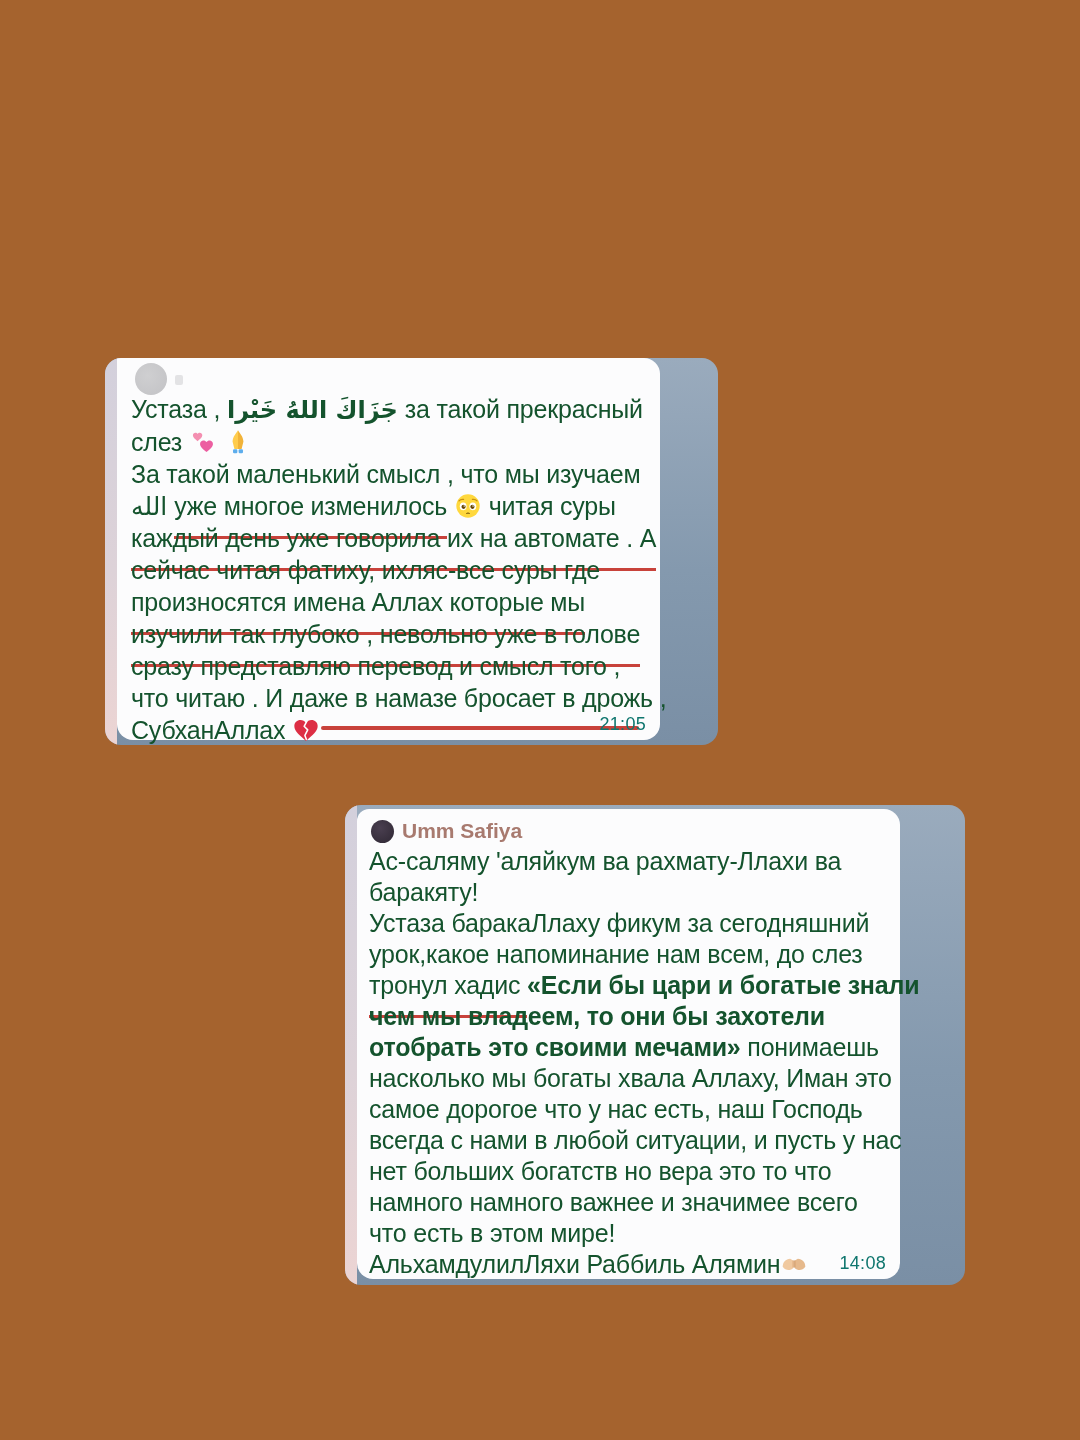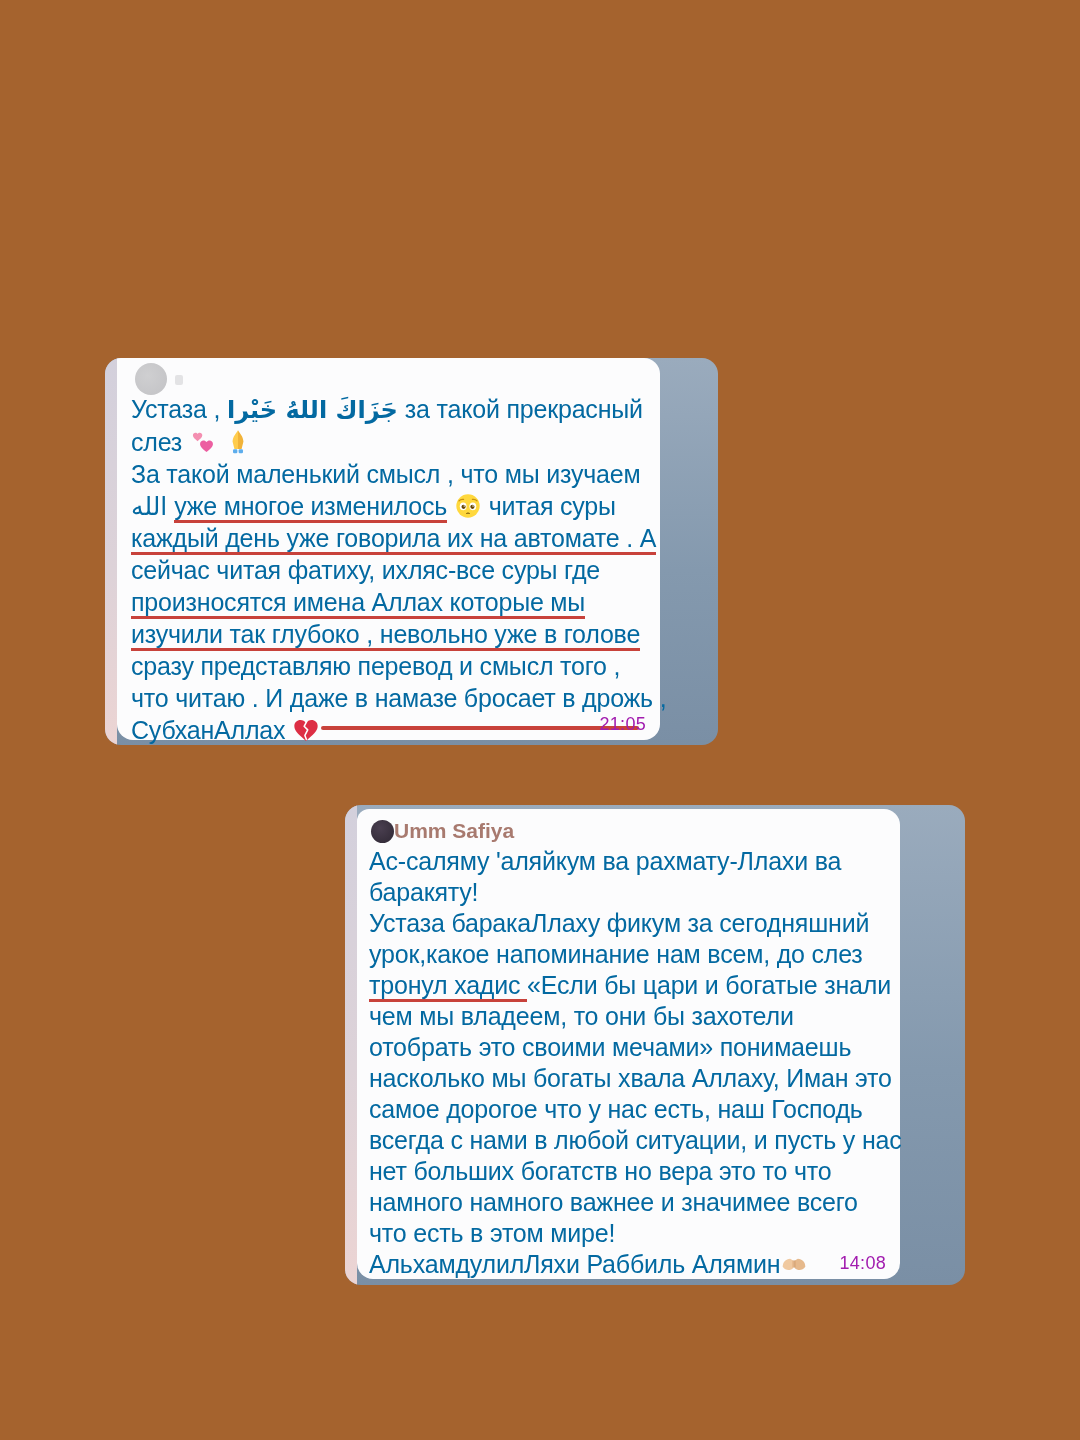--- a/index.html
+++ b/index.html
@@ -35,57 +35,57 @@
   .avatar-blur {
     position:absolute; left:4px; top:2px;
     width:32px; height:32px; border-radius:50%;
     background:radial-gradient(circle at 40% 40%, #cfcfd1, #c2c2c5);
   }
   .avatar-hint {
     position:absolute; left:44px; top:14px;
     width:8px; height:10px; border-radius:2px;
     background:#e3e3e5;
   }
-  .header-row { display:flex; align-items:center; gap:0; height:30px; padding-left:2px; }
+  .header-row { display:flex; align-items:center; gap:8px; height:30px; padding-left:2px; }
   .avatar-small {
     width:23px; height:23px; border-radius:50%;
     background:radial-gradient(circle at 40% 35%, #4a3f50, #2e2733);
     flex:0 0 auto;
   }
   .sender-name { font-size:21px; font-weight:600; }
 
   .msg-text {
-    font-size:25px; color:#0369a1;
+    font-size:25px; color:#14532d;
     letter-spacing:-0.2px;
     white-space:nowrap;
   }
   #card1 .msg-text { line-height:32px; }
   #card2 .msg-text { line-height:31px; }
 
-  .msg-text .bold { font-weight:400; }
+  .msg-text .bold { font-weight:700; }
   .msg-text .underline {
     border-bottom:3px solid #c8423b;
-    padding-bottom:0px;
+    padding-bottom:16px;
   }
   .msg-text .arabic {
     font-family:"DejaVu Sans", sans-serif;
     font-weight:700; font-size:24px;
     direction:rtl; unicode-bidi:embed;
   }
   .emoji { display:inline-block; }
   .emoji svg { width:28px; height:28px; vertical-align:-5px; }
   .annotation-rule {
     display:inline-block;
     width:318px; height:4px;
     background:#c8423b; border-radius:2px;
     vertical-align:9px; margin-left:1px;
   }
   .timestamp {
     position:absolute; right:14px; bottom:5px;
-    font-size:18px; color:#a21caf; letter-spacing:0.3px;
+    font-size:18px; color:#0f766e; letter-spacing:0.3px;
   }
 </style>
 </head>
 <body style="background: rgb(165, 99, 46);">
 
 <div class="card" id="card1">
   <div class="wallpaper-left"></div>
   <div class="bubble">
     <div class="avatar-row">
       <div class="avatar-blur"></div>

